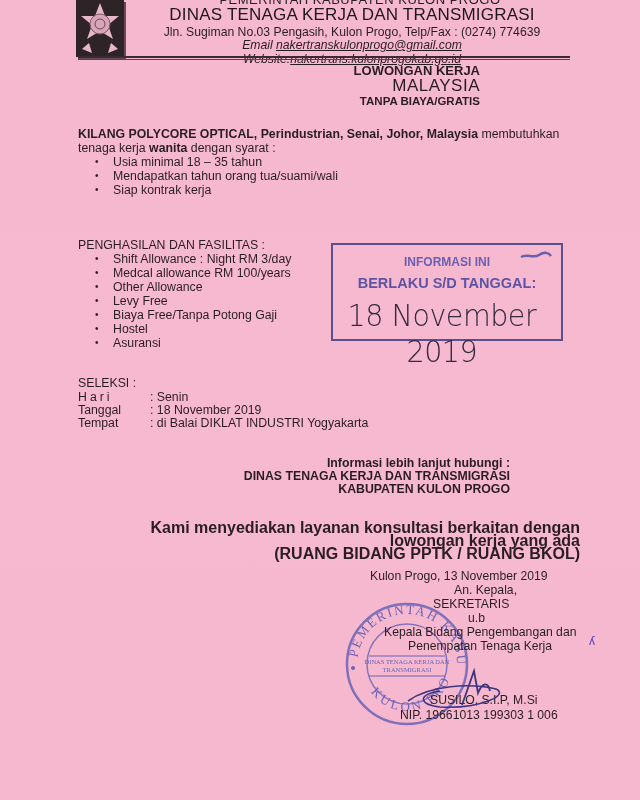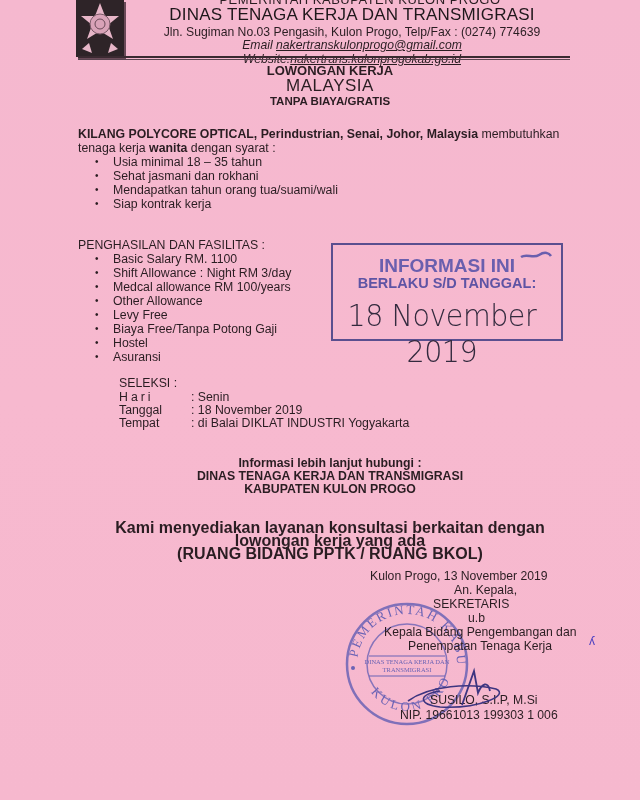--- a/index.html
+++ b/index.html
@@ -19,21 +19,21 @@
     }
     .logo svg { display: block; }
     .hdr-top { left: 180px; top: -8px; width: 360px; text-align: center; font-size: 13px; letter-spacing: 0.5px; color: #2a1d22; }
     .hdr-title { left: 132px; top: 5px; width: 440px; text-align: center; font-size: 17px; color: #1f171b; letter-spacing: 0.2px; }
     .hdr-addr { left: 132px; top: 25px; width: 440px; text-align: center; font-size: 12.2px; color: #2a1d22; }
     .hdr-email { left: 132px; top: 38px; width: 440px; text-align: center; font-size: 12.2px; font-style: italic; color: #2a1d22; }
     .hdr-email .u { text-decoration: underline; }
     .hdr-rule1 { left: 78px; top: 56px; width: 492px; height: 2px; background: #3a2a31; }
     .hdr-rule2 { left: 78px; top: 59px; width: 492px; height: 1px; background: #5a4450; }
 
-    .center { text-align: center; }
+    .center { text-align: right; }
     .t-lowongan { left: 180px; top: 63px; width: 300px; font-size: 13px; font-weight: bold; }
     .t-malaysia { left: 180px; top: 76px; width: 300px; font-size: 17px; font-weight: normal; letter-spacing: 0.5px; }
     .t-tanpa { left: 180px; top: 95px; width: 300px; font-size: 11.5px; font-weight: bold; }
 
     .intro { left: 78px; top: 127px; width: 500px; font-size: 12.3px; line-height: 14px; }
     .intro b { font-weight: bold; }
 
     ul.blist { list-style: none; margin: 0; padding: 0; }
     ul.blist li { position: relative; padding-left: 23px; font-size: 12.3px; line-height: 14px; }
     ul.blist li::before { content: "•"; position: absolute; left: 5px; top: 0; font-size: 10px; }
@@ -41,26 +41,26 @@
 
     .pf-title { left: 78px; top: 238px; font-size: 12.3px; }
     .pf { left: 90px; top: 252px; width: 260px; }
 
     
     .stamp {
       left: 331px; top: 243px; width: 232px; height: 98px;
       border: 2px solid #5a4f8f; box-sizing: border-box;
       color: #554c98;
     }
-    .stamp .s1 { position: absolute; left: 0; top: 10px; width: 100%; text-align: center; font-weight: bold; font-size: 19px; color: #6a5fae; }
+    .stamp .s1 { position: absolute; left: 0; top: 10px; width: 100%; text-align: center; font-weight: bold; font-size: 12px; color: #6a5fae; }
     .stamp .s2 { position: absolute; left: 0; top: 30px; width: 100%; text-align: center; font-weight: bold; font-size: 14.5px; color: #5e54a4; }
     .stamp .s3 { position: absolute; left: 4px; top: 52px; width: 100%; text-align: center; font-size: 31px; color: #332a3e; font-family: "DejaVu Sans", sans-serif; font-weight: 200; letter-spacing: -0.5px; transform: scaleX(0.92); transform-origin: left; }
     .stamp .scribble { position: absolute; right: 8px; top: 6px; width: 34px; height: 10px; }
 
-    .sel { left: 78px; top: 377px; font-size: 12.3px; line-height: 13.5px; margin-left: 41px; }
+    .sel { left: 78px; top: 377px; font-size: 12.3px; line-height: 13.5px; }
     .sel table { border-collapse: collapse; }
     .sel td { padding: 0; font-size: 12.3px; line-height: 13px; vertical-align: top; }
     .sel td.k { width: 72px; }
     .sel .hari { letter-spacing: 3px; }
 
     .info1 { left: 150px; top: 457px; width: 360px; font-size: 12.3px; font-weight: bold; line-height: 13px; }
     .info2 { left: 80px; top: 521px; width: 500px; font-size: 16px; font-weight: bold; line-height: 13px; }
 
     .sign { left: 340px; top: 569px; width: 250px; font-size: 12.2px; line-height: 14px; }
     .sign .l1 { position: absolute; left: 30px; top: 0; white-space: nowrap; }
@@ -105,28 +105,26 @@
   <div class="abs center t-malaysia">MALAYSIA</div>
   <div class="abs center t-tanpa">TANPA BIAYA/GRATIS</div>
 
   <div class="abs intro">
     <b>KILANG POLYCORE OPTICAL, Perindustrian, Senai, Johor, Malaysia</b><span> membutuhkan</span><br>
     <span>tenaga kerja </span><b>wanita</b><span> dengan syarat :</span>
   </div>
 
   <ul class="abs blist req">
     <li>Usia minimal 18 – 35 tahun</li>
-    <li>Sehat jasmani dan rokhani</li>
     <li>Mendapatkan tahun orang tua/suami/wali</li>
     <li>Siap kontrak kerja</li>
   </ul>
 
   <div class="abs pf-title">PENGHASILAN DAN FASILITAS :</div>
   <ul class="abs blist pf">
-    <li>Basic Salary RM. 1100</li>
     <li>Shift Allowance : Night RM 3/day</li>
     <li>Medcal allowance RM 100/years</li>
     <li>Other Allowance</li>
     <li>Levy Free</li>
     <li>Biaya Free/Tanpa Potong Gaji</li>
     <li>Hostel</li>
     <li>Asuransi</li>
   </ul>
 
   <div class="abs stamp">

